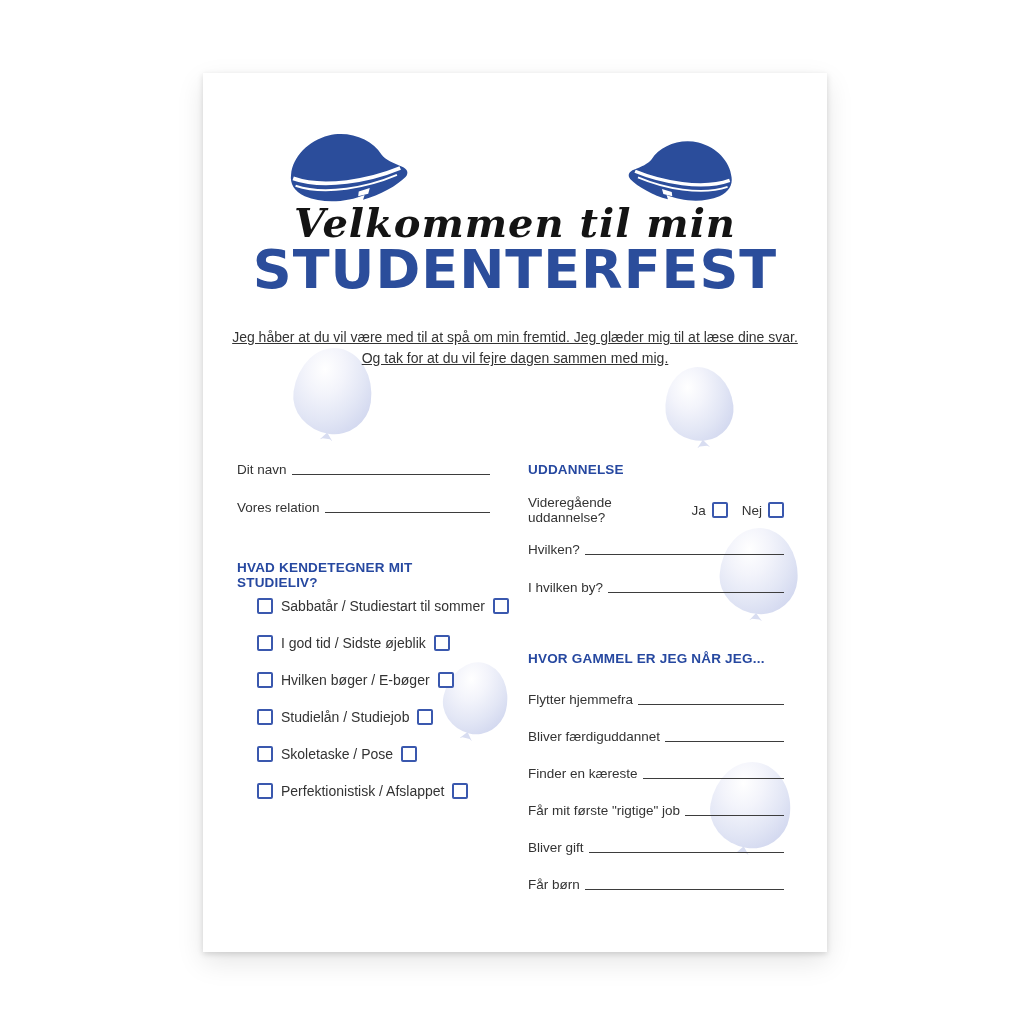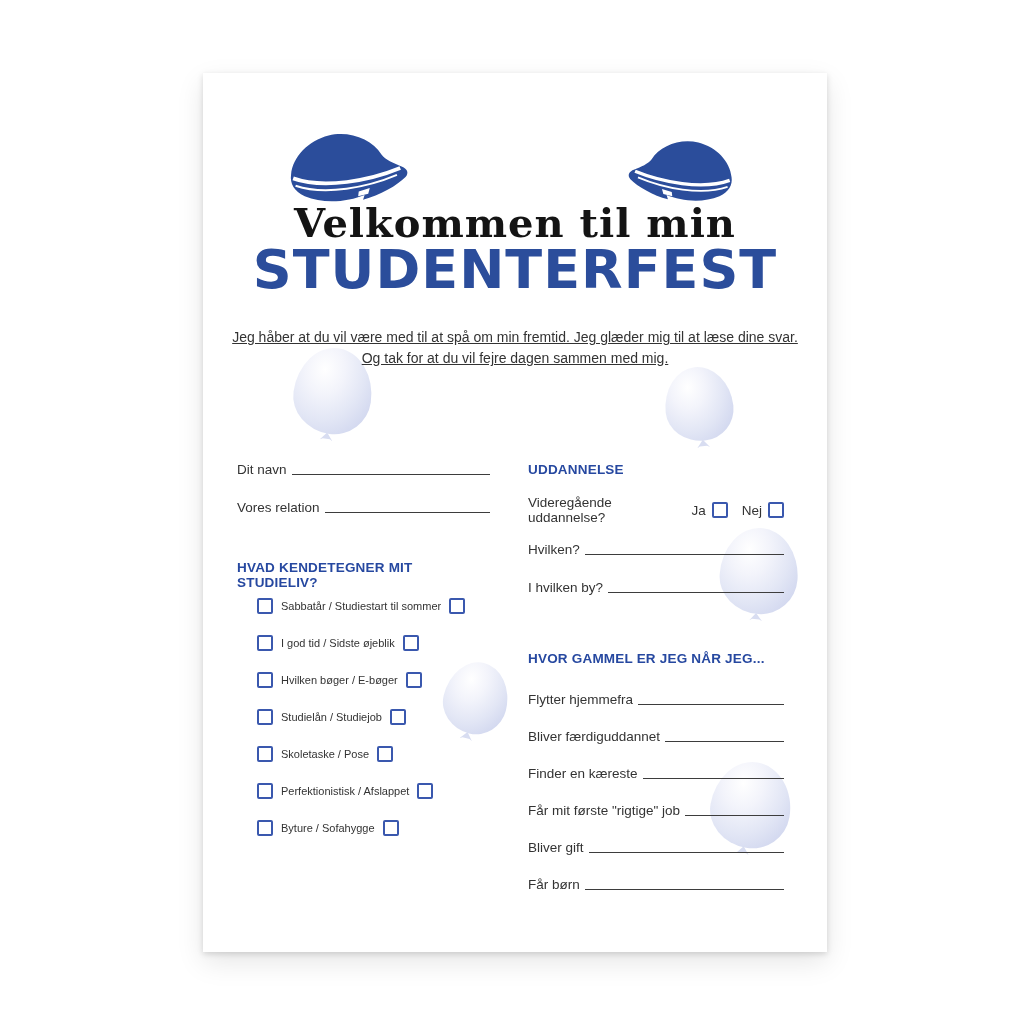--- a/index.html
+++ b/index.html
@@ -17,38 +17,38 @@
   .b1{left:91px;top:275px;width:78px;height:86px;transform:rotate(8deg);}
   .b2{left:462px;top:294px;width:68px;height:74px;transform:rotate(-6deg);}
   .b3{left:517px;top:455px;width:78px;height:86px;transform:rotate(4deg);}
   .b4{left:241px;top:589px;width:64px;height:72px;transform:rotate(14deg);}
   .b5{left:508px;top:689px;width:80px;height:86px;transform:rotate(10deg);}
   
   .cap{position:absolute;z-index:2;}
   .cap-left{left:76px;top:54px;width:134px;height:86px;transform:rotate(-4deg);}
   .cap-right{left:422px;top:62px;width:116px;height:76px;transform:scaleX(-1) rotate(-4deg);}
   .script-title{position:absolute;z-index:3;left:0;right:0;top:126px;text-align:center;
-    font-family:"DejaVu Serif",serif;font-weight:600;font-size:40px;
+    font-family:"DejaVu Serif",serif;font-style:italic;font-weight:600;font-size:40px;
     letter-spacing:1px;color:#141414;}
   .main-title{position:absolute;z-index:3;left:0;right:0;top:168px;text-align:center;
     font-family:"DejaVu Sans",sans-serif;font-weight:800;font-size:54px;line-height:58px;
     letter-spacing:1px;color:#2b4d9b;}
   .intro{position:absolute;z-index:3;left:0;right:0;top:254px;text-align:center;
     font-size:14px;line-height:21px;color:#333333;text-decoration:underline;}
   
   .col{position:absolute;z-index:3;}
   .col-left{left:34px;top:352px;width:253px;margin-top:32px;}
   .col-right{left:325px;top:356px;width:256px;margin-top:33px;}
   .sec-heading{font-weight:bold;font-size:13.5px;letter-spacing:.2px;color:#2648a0;height:17px;}
   .field-row{display:flex;align-items:flex-end;height:22px;margin-bottom:16px;font-size:13.5px;color:#333;}
   .field-row .lbl{white-space:nowrap;padding-bottom:2px;}
   .wline{flex:1;border-bottom:1.5px solid #3d3d3d;margin-left:5px;margin-bottom:4px;}
   .cb{display:inline-block;width:16px;height:16px;box-sizing:border-box;border:2px solid #3a58ae;
     border-radius:2px;background:#ffffff;flex:none;}
-  .cb-row{display:flex;align-items:center;height:19px;margin-bottom:18px;font-size:11px;color:#333;padding-left:20px;}
+  .cb-row{display:flex;align-items:center;height:19px;margin-bottom:18px;font-size:14px;color:#333;padding-left:20px;}
   .cb-row .lbl{margin:0 8px;white-space:nowrap;}
   .studieliv-head{margin-top:43px;}
   .studieliv-list{margin-top:19px;}
   .q-row{display:flex;align-items:center;height:22px;margin-top:20px;font-size:13.5px;color:#333;}
   .q-row .spacer{flex:1;}
   .yn{display:flex;align-items:center;gap:6px;margin-left:14px;}
   .ud-fields .field-row{margin-top:16px;margin-bottom:0;}
   .alder-head{margin-top:54px;}
   .alder-list{margin-top:21px;}
   .alder-list .field-row{height:20px;margin-bottom:17px;}
@@ -135,25 +135,20 @@
             <span class="lbl">Skoletaske / Pose</span>
             <span class="cb"></span>
           </div>
 
           <div class="cb-row">
             <span class="cb"></span>
             <span class="lbl">Perfektionistisk / Afslappet</span>
             <span class="cb"></span>
           </div>
 
-          <div class="cb-row">
-            <span class="cb"></span>
-            <span class="lbl">Byture / Sofahygge</span>
-            <span class="cb"></span>
-          </div>
         </div>
     </div>
 
     <div class="col col-right">
       <div class="sec-heading">UDDANNELSE</div>
 
       <div class="q-row">
         <span>Videregående uddannelse?</span>
         <span class="spacer"></span>
         <span class="yn">

